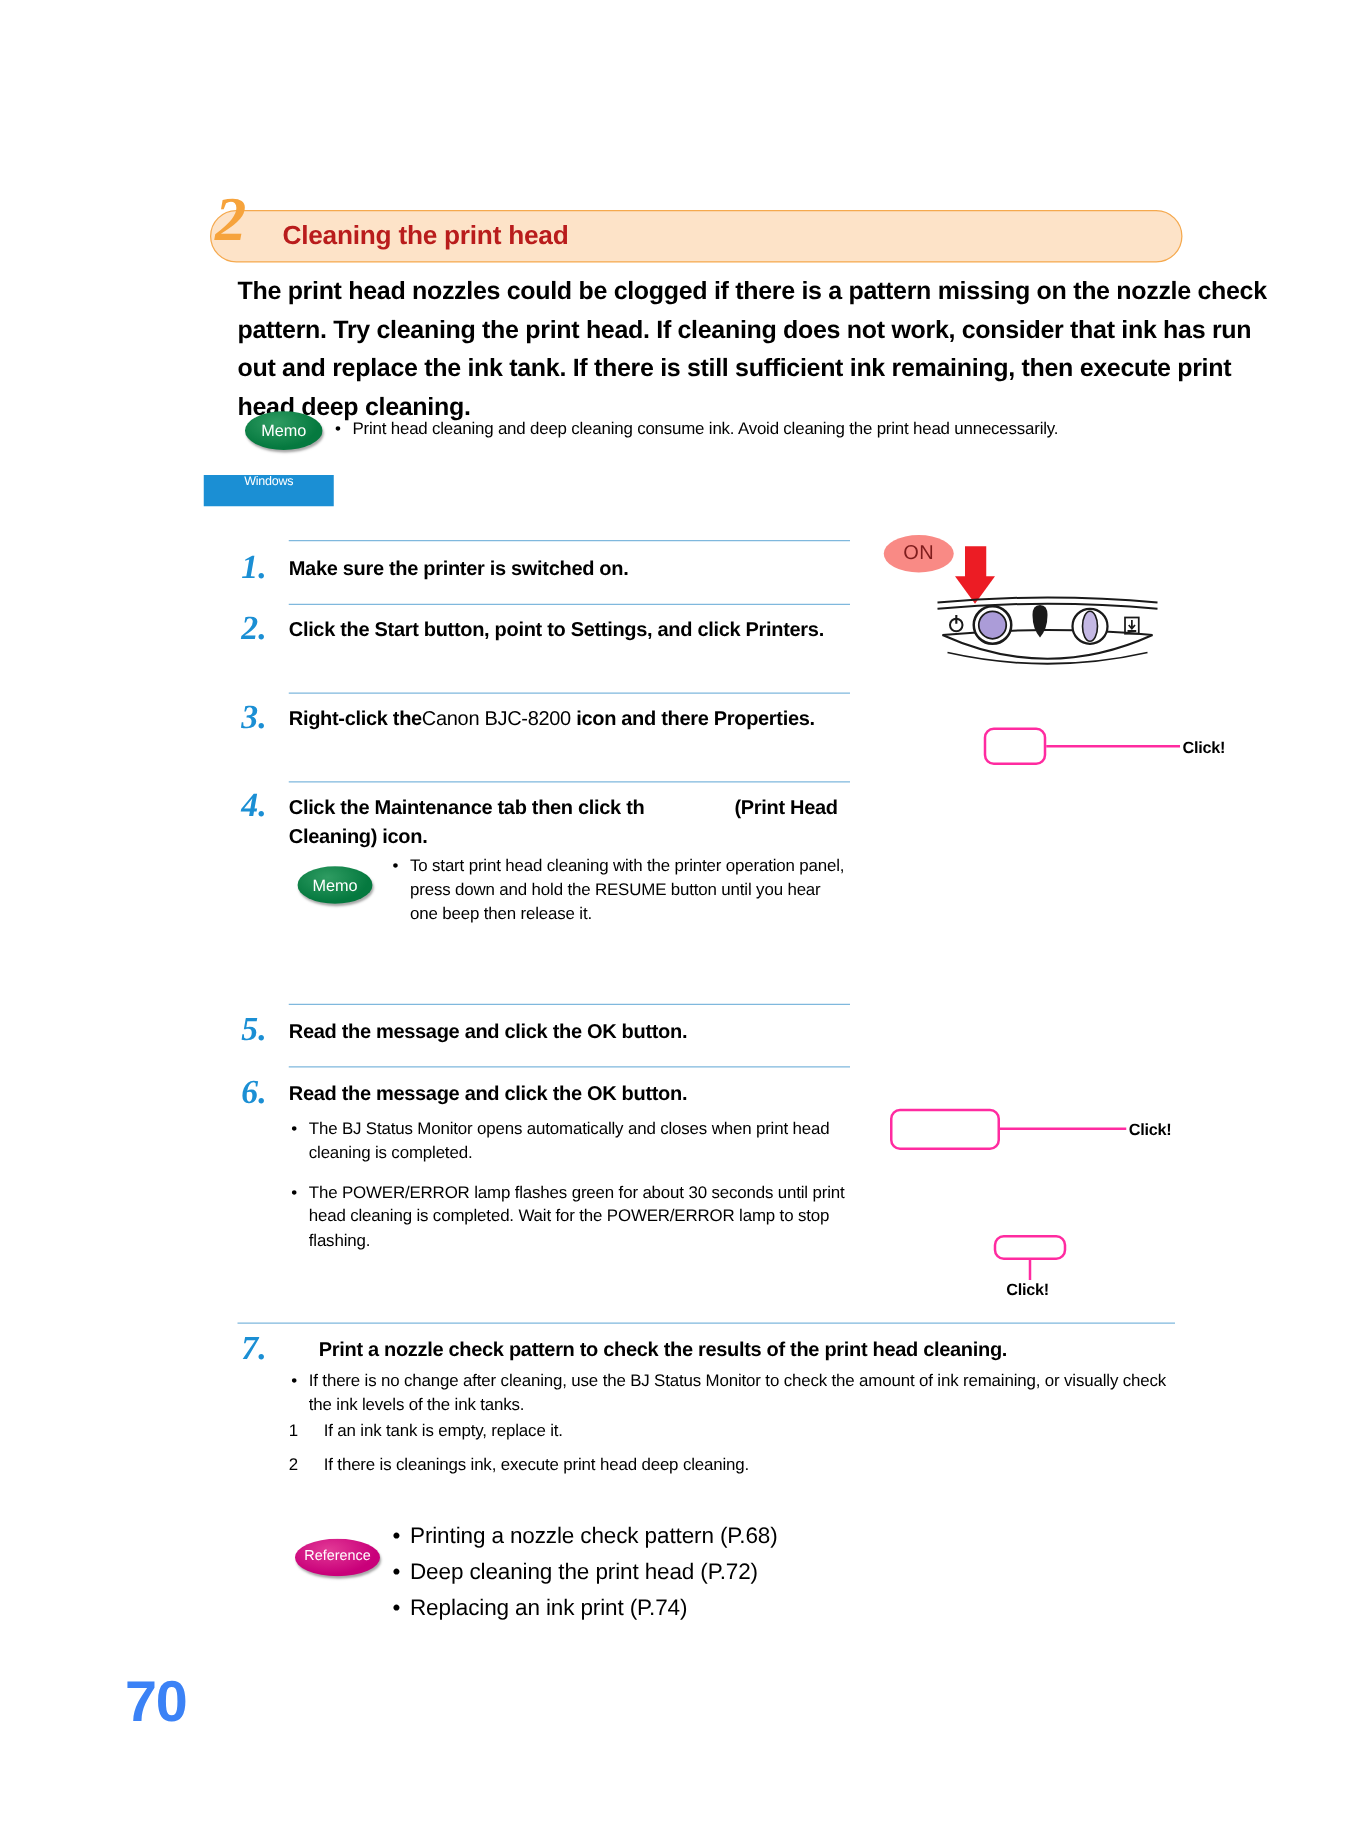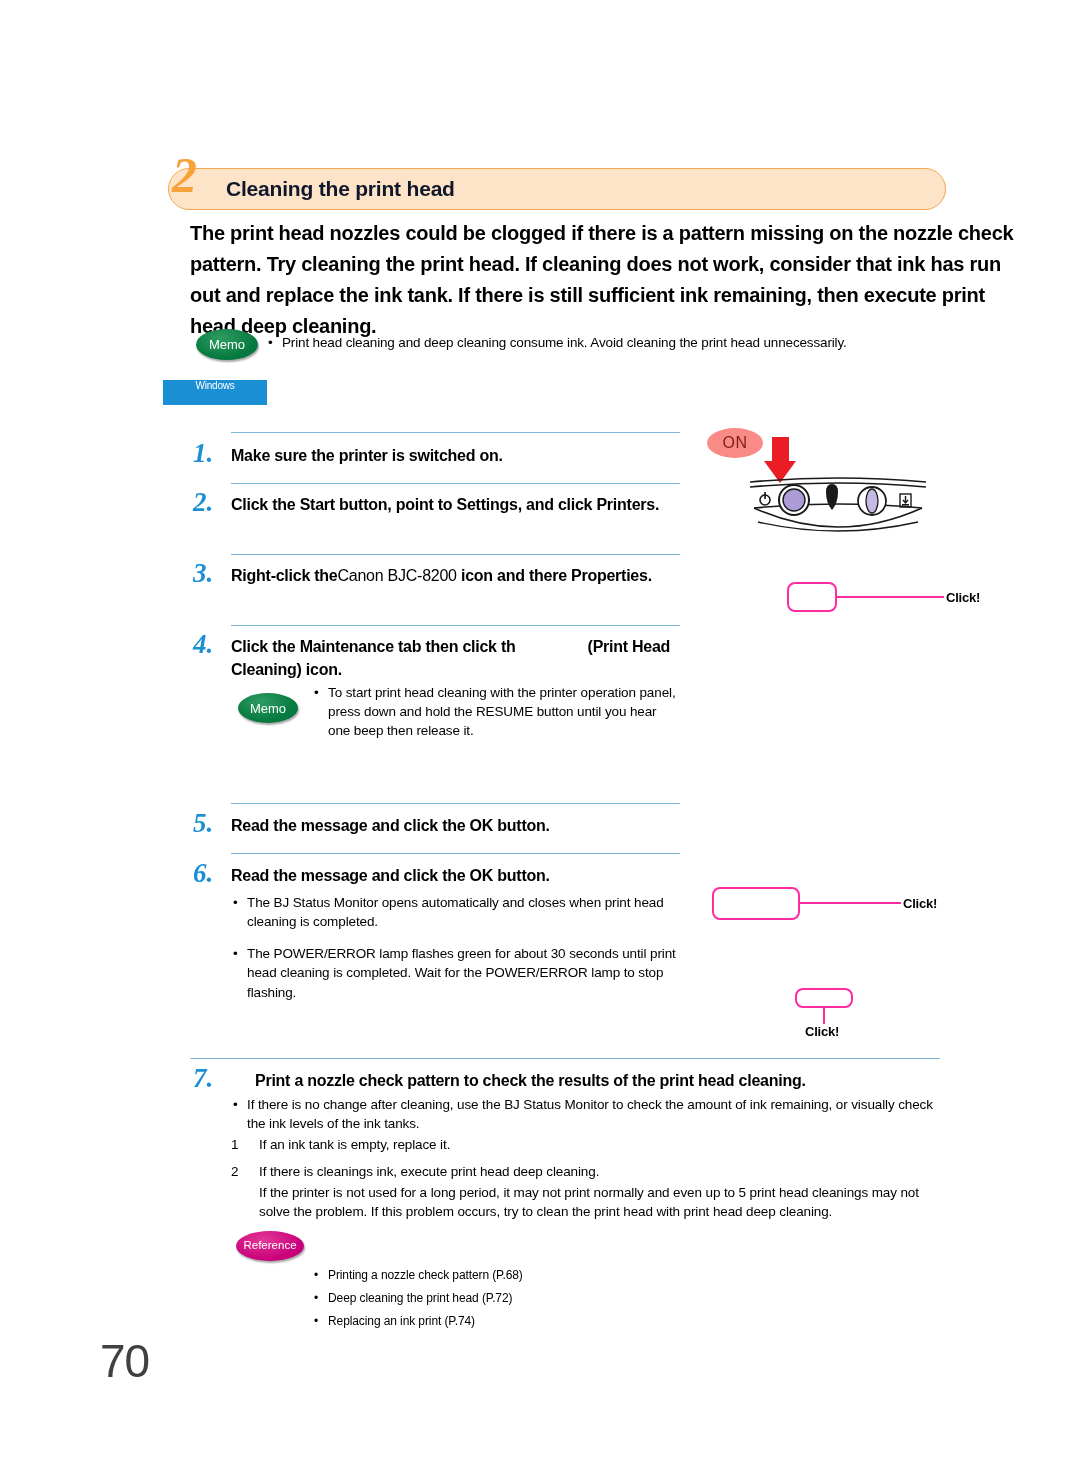--- a/index.html
+++ b/index.html
@@ -46,21 +46,21 @@
     line-height: 1;
     font-family: "Liberation Serif", serif;
     letter-spacing: -1px;
   }
   #section-title {
     position: absolute;
     left: 58px;
     top: 9px;
     font-size: 21px;
     font-weight: bold;
-    color: #0f172a;
+    color: #b91c1c;
     letter-spacing: -0.2px;
   }
 
   
   #intro-para {
     position: absolute;
     left: 190px;
     top: 218px;
     width: 830px;
     font-size: 20px;
@@ -245,23 +245,23 @@
     font-weight: bold;
     color: #000;
     letter-spacing: -0.2px;
   }
 
   
   #ref-badge { left: 236px; top: 1231px; width: 68px; height: 30px; font-size: 11.5px; }
   #ref-list {
     position: absolute;
     left: 312px;
-    top: 1269px;
+    top: 1219px;
     width: 500px;
-    font-size: 12px;
+    font-size: 18px;
     line-height: 1.0;
   }
   #ref-list .ritem {
     position: relative;
     padding-left: 16px;
     margin-bottom: 11px;
     letter-spacing: -0.1px;
   }
   #ref-list .ritem:before {
     content: "\2022";
@@ -269,22 +269,22 @@
     left: 2px;
     top: 0;
   }
 
   
   #page-number {
     position: absolute;
     left: 100px;
     top: 1334px;
     font-size: 46px;
-    font-weight: normal;
-    color: #404040;
+    font-weight: bold;
+    color: #3b82f6;
     letter-spacing: -1px;
   }
 </style>
 </head>
 <body>
 
 <div id="section-header">
   <div id="section-banner"></div>
   <div id="section-number">2</div>
   <div id="section-title">Cleaning the print head</div>
@@ -346,21 +346,20 @@
 <div class="body-text" style="left:231px; top:1095px; width:712px;">
   <div class="bullet-row">If there is no change after cleaning, use the BJ Status Monitor to check the amount of ink remaining, or visually check the ink levels of the ink tanks.</div>
 </div>
 
 <div class="body-text" style="left:231px; top:1135px; width:712px;">
   <div class="num-row bold">
     <span class="nm">1</span><span>If an ink tank is empty, replace it.</span>
   </div>
   <div class="num-row bold" style="margin-top:8px;">
     <span class="nm">2</span><span>If there is cleanings ink, execute print head deep cleaning.</span>
-    <div style="font-weight:normal; margin-top:2px;">If the printer is not used for a long period, it may not print normally and even up to 5 print head cleanings may not solve the problem. If this problem occurs, try to clean the print head with print head deep cleaning.</div>
   </div>
 </div>
 
 <div class="badge-oval badge-ref" id="ref-badge">
   <span class="badge-inner">Reference</span>
 </div>
 <div id="ref-list">
   <div class="ritem">Printing a nozzle check pattern  (P.68)</div>
   <div class="ritem">Deep cleaning the print head  (P.72)</div>
   <div class="ritem">Replacing an ink print  (P.74)</div>

